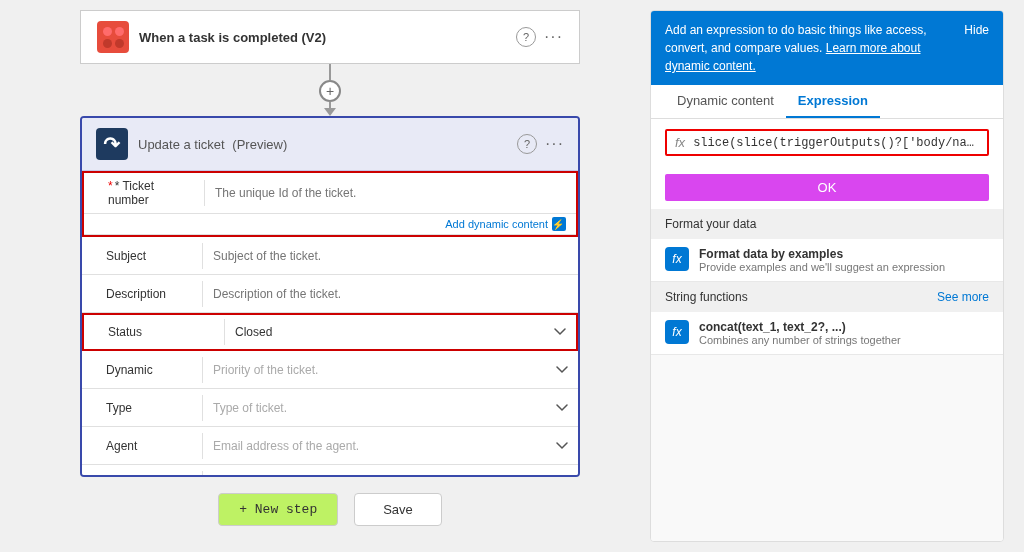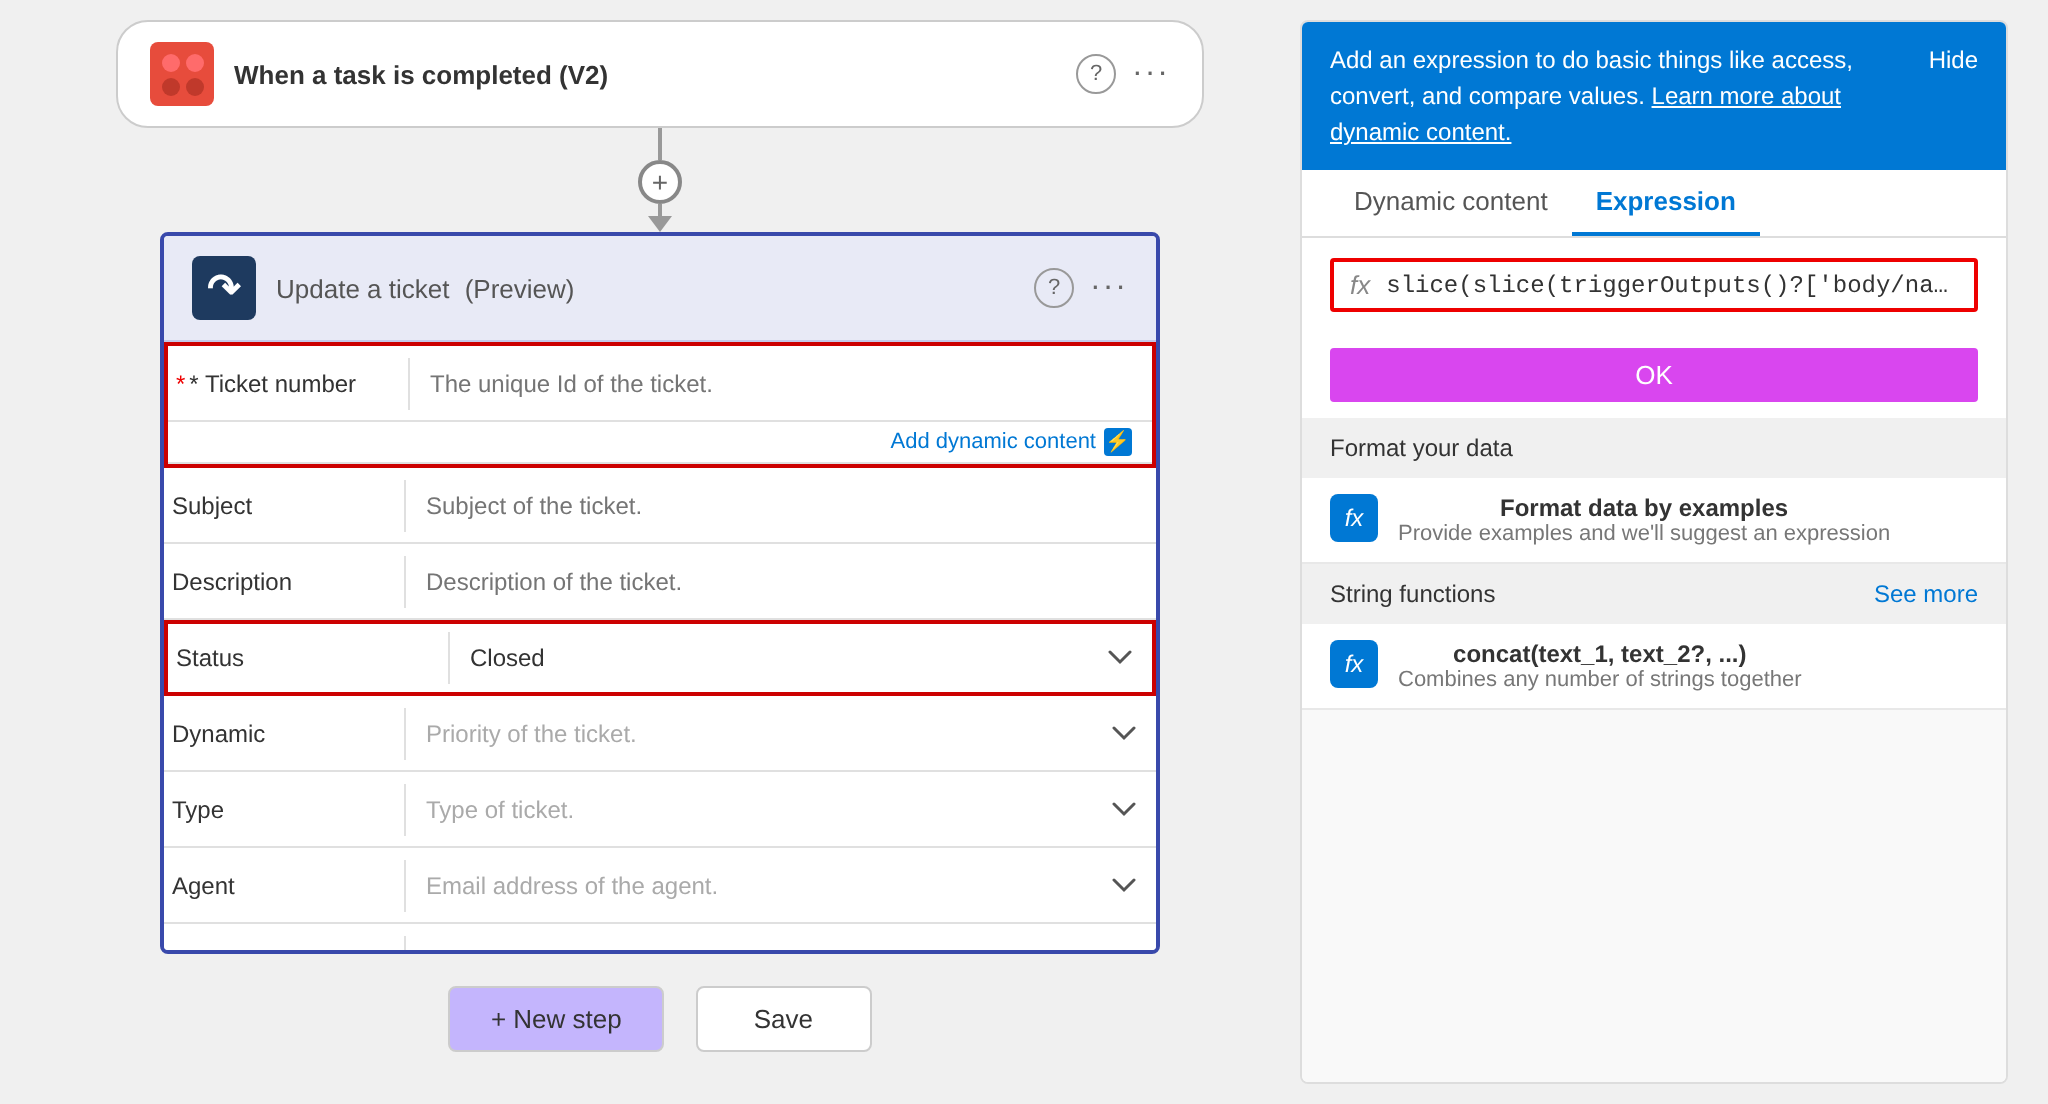--- a/index.html
+++ b/index.html
@@ -27,25 +27,25 @@
       flex-direction: column;
       align-items: center;
       flex: 0 0 620px;
       gap: 0;
     }
 
     
     .trigger-card {
       background: white;
       border: 1px solid #ccc;
-      border-radius: 16px;
+      border-radius: 0;
       padding: 10px 16px;
       display: flex;
       align-items: center;
-      width: 544px;
+      width: 500px;
       gap: 10px;
       position: relative;
     }
 
     .trigger-logo {
       width: 32px;
       height: 32px;
       background: #e74c3c;
       border-radius: 4px;
       display: flex;
@@ -196,21 +196,21 @@
       display: flex;
       align-items: center;
       border-bottom: 1px solid #e0e0e0;
       min-height: 38px;
     }
 
     .form-label {
       width: 120px;
       font-size: 12px;
       color: #333;
-      padding: 6px 4px;
+      padding: 6px 24px;
       flex-shrink: 0;
     }
 
     .form-label .required {
       color: #e00;
       margin-right: 2px;
     }
 
     .form-input {
       flex: 1;
@@ -294,27 +294,28 @@
     
     .bottom-actions {
       display: flex;
       justify-content: center;
       gap: 16px;
       padding: 16px 0;
       width: 100%;
     }
 
     .btn-new-step {
-      background: #c4b5fd;
+      background: #bef264;
       border: 1px solid #ccc;
       border-radius: 4px;
       padding: 8px 20px;
       font-size: 13px;
       cursor: pointer;
       color: #333;
+      font-family: Liberation Mono, monospace;
     }
 
     .btn-save {
       background: white;
       border: 1px solid #ccc;
       border-radius: 4px;
       padding: 8px 28px;
       font-size: 13px;
       cursor: pointer;
       color: #333;
@@ -477,21 +478,20 @@
     .function-icon span {
       font-style: italic;
       color: white;
       font-size: 12px;
     }
 
     .function-info .func-name {
       font-size: 12px;
       font-weight: 600;
       color: #333;
-      text-align: center;
     }
 
     .function-info .func-desc {
       font-size: 11px;
       color: #777;
     }
   </style>
 </head>
 <body>
 

